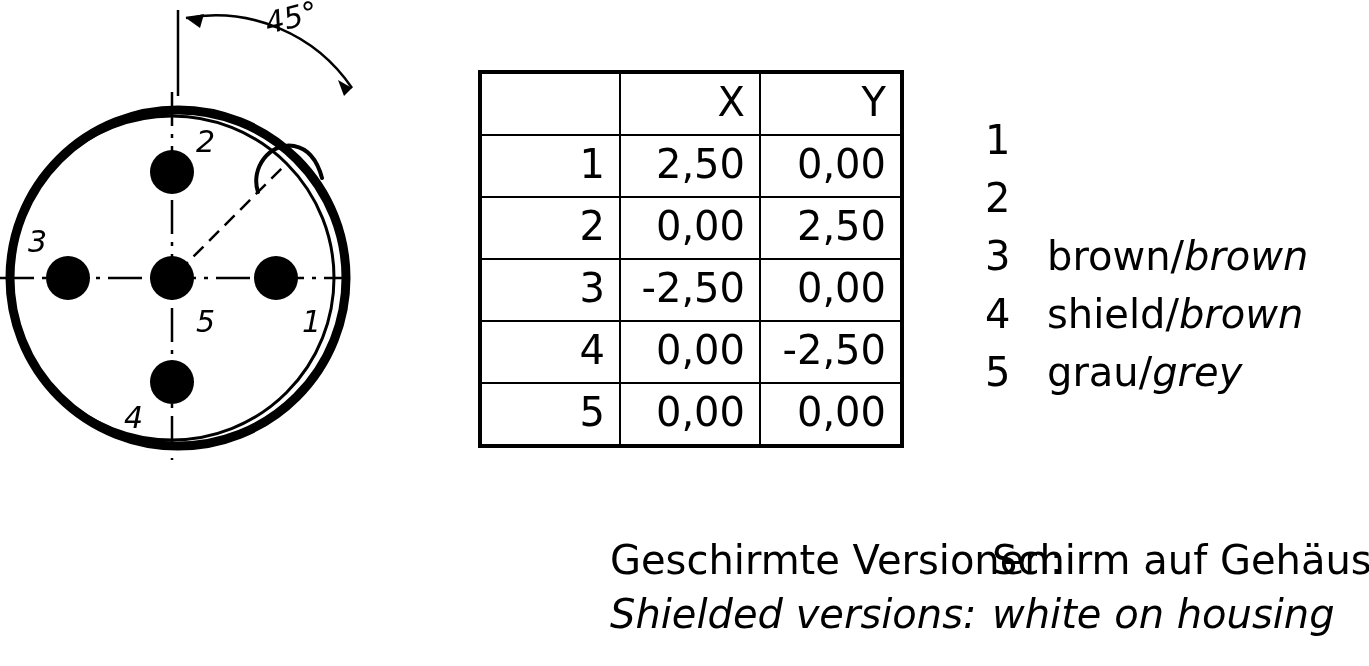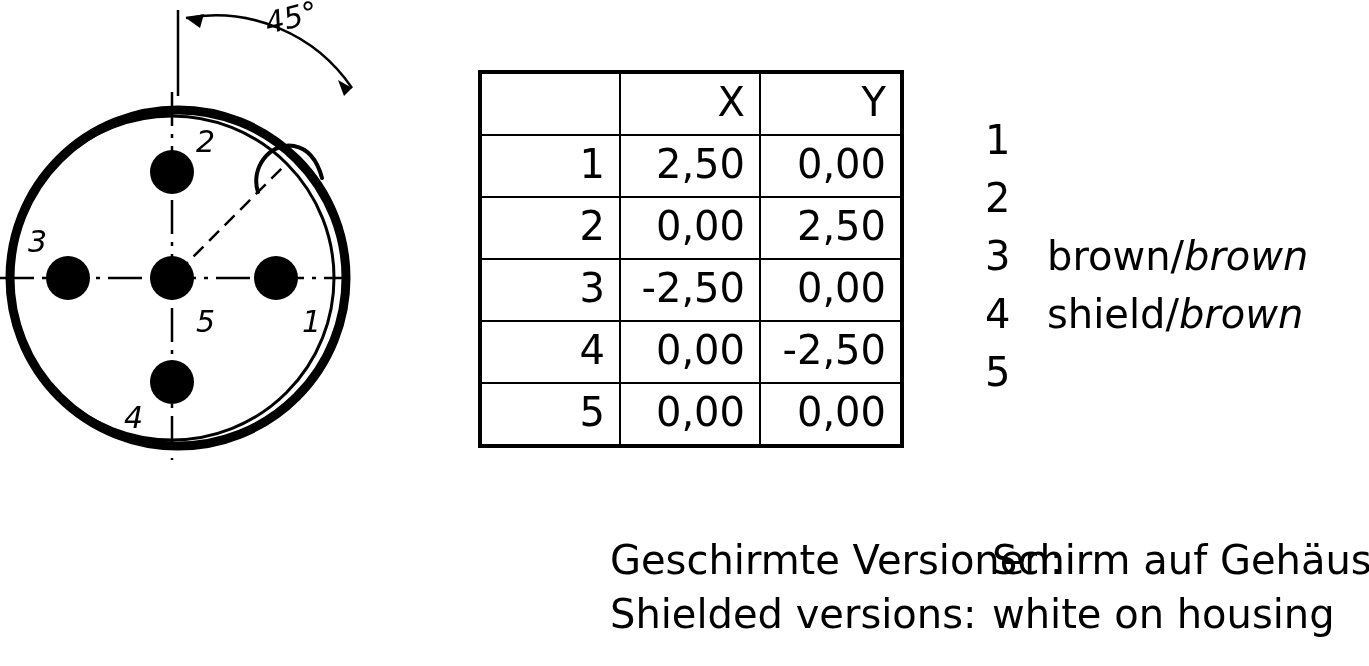--- a/index.html
+++ b/index.html
@@ -94,21 +94,21 @@
     display: flex;
     align-items: baseline;
     height: 54px;
     font-size: 40px;
     line-height: 1;
     white-space: nowrap;
   }
   .note-label { width: 382px; }
   .note-value { }
   .note-row.en .note-label,
-  .note-row.en .note-value { }
+  .note-row.en .note-value { font-style: italic; }
 </style>
 </head>
 <body>
 
 <svg id="connector-diagram" viewBox="0 0 470 480" xmlns="http://www.w3.org/2000/svg">
 
   <circle cx="178" cy="278" r="168" fill="none" stroke="#000000" stroke-width="9"></circle>
 
   <circle cx="172" cy="278" r="162" fill="none" stroke="#000000" stroke-width="3"></circle>
 
@@ -192,20 +192,21 @@
   <div class="legend-row">
     <span class="legend-num">3</span>
     <span class="legend-text"><span class="de">brown/</span><span class="en">brown</span></span>
   </div>
   <div class="legend-row">
     <span class="legend-num">4</span>
     <span class="legend-text"><span class="de">shield/</span><span class="en">brown</span></span>
   </div>
   <div class="legend-row">
     <span class="legend-num">5</span>
+    <span class="legend-text"><span class="de">grau/</span><span class="en">grey</span></span>
   </div>
 </div>
 
 <div id="shield-notes">
   <div class="note-row de">
     <span class="note-label">Geschirmte Versionen:</span>
     <span class="note-value">Schirm auf Gehäuse</span>
   </div>
   <div class="note-row en">
     <span class="note-label">Shielded versions:</span>

